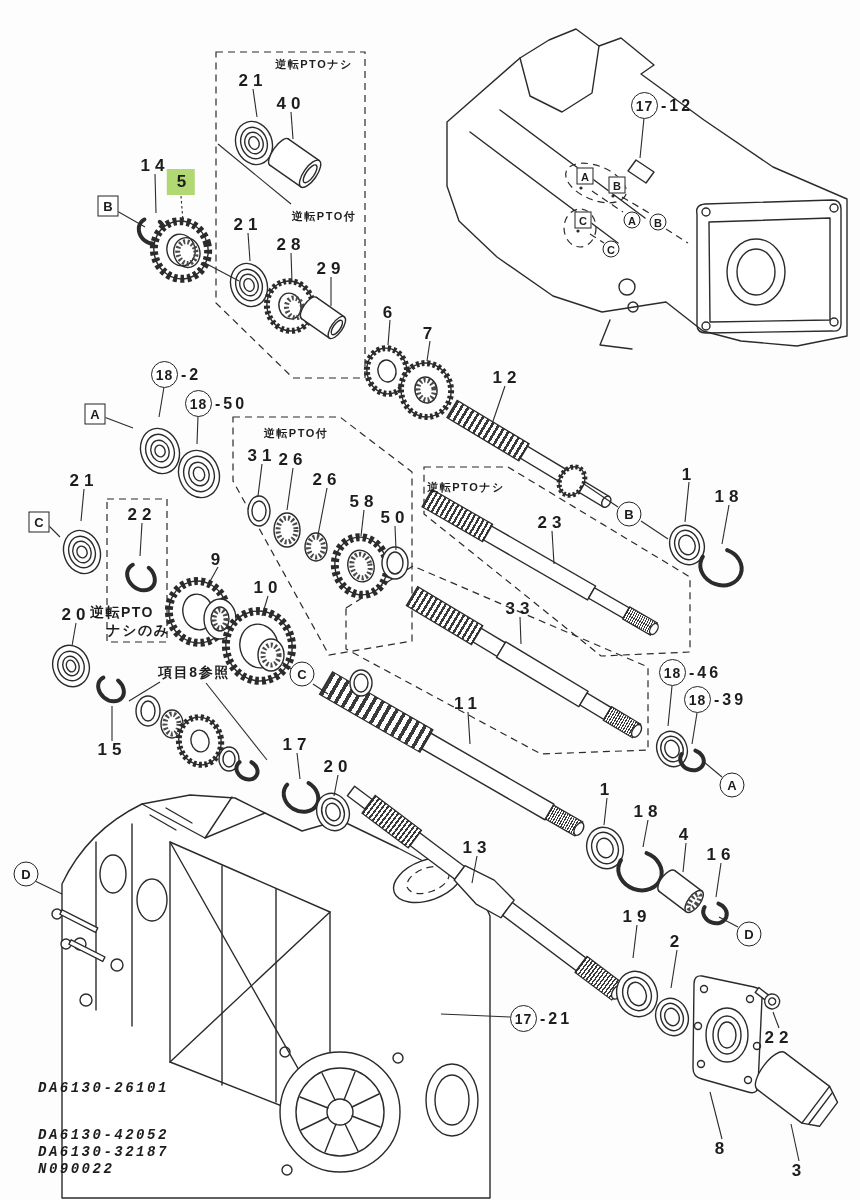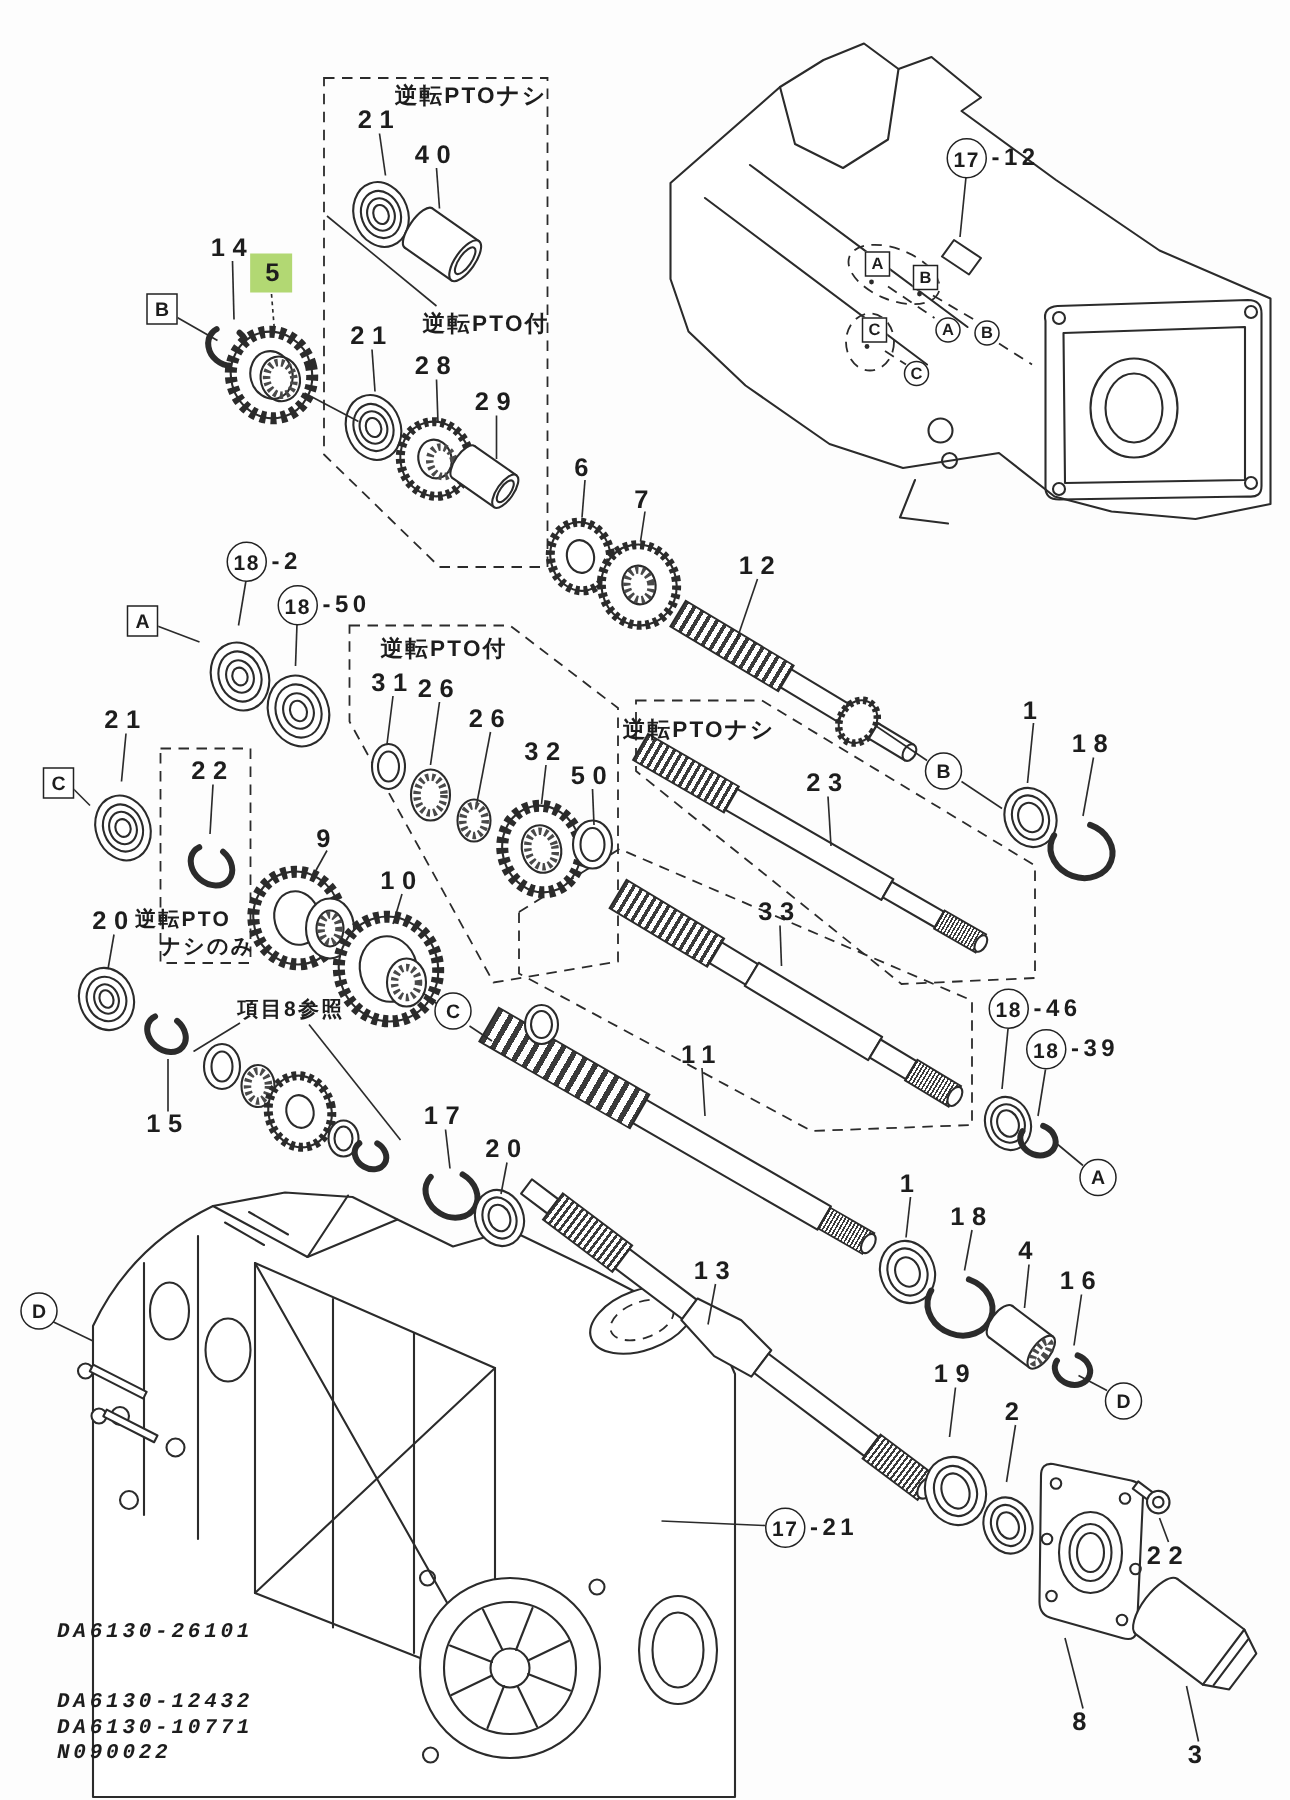--- a/index.html
+++ b/index.html
@@ -23,21 +23,21 @@
   .hl{background:var(--hl,#b2d873);padding:4px 4px 5px 10px;}
   .aref{position:absolute;display:flex;align-items:center;gap:3px;font-weight:700;}
   .circ{width:25px;height:25px;border:1.8px solid #222;border-radius:50%;display:flex;
         align-items:center;justify-content:center;font-size:14px;letter-spacing:1px;background:#fff;}
   .sfx{font-size:16px;letter-spacing:3px;}
   .lbox{position:absolute;width:19px;height:19px;border:1.8px solid #222;display:flex;background:#fff;
         align-items:center;justify-content:center;font-size:13px;font-weight:700;transform:translate(-50%,-50%);}
   .lcirc{position:absolute;width:23px;height:23px;border:1.8px solid #222;border-radius:50%;display:flex;background:#fff;
         align-items:center;justify-content:center;font-size:13px;font-weight:700;transform:translate(-50%,-50%);}
   .sm{width:15px;height:15px;font-size:11px;border-width:1.5px;}
-  .jp{position:absolute;transform:translate(-50%,-50%);font-size:15px;font-weight:700;
+  .jp{position:absolute;transform:translate(-50%,-50%);font-size:11px;font-weight:700;
       letter-spacing:1.5px;white-space:nowrap;line-height:1;}
   .jp-s{font-size:14px;}
   .code{position:absolute;font-family:"Liberation Mono",monospace;font-style:italic;font-weight:700;
         font-size:14px;letter-spacing:2.5px;white-space:nowrap;}
 </style>
 </head>
 <body>
 
 <div class="stage">
 
@@ -464,21 +464,21 @@
 <div class="pn hl" style="left:181px;top:182px">5</div>
 <div class="pn" style="left:248px;top:224px">21</div>
 <div class="pn" style="left:291px;top:244px">28</div>
 <div class="pn" style="left:331px;top:268px">29</div>
 <div class="pn" style="left:390px;top:312px">6</div>
 <div class="pn" style="left:430px;top:333px">7</div>
 <div class="pn" style="left:507px;top:377px">12</div>
 <div class="pn" style="left:262px;top:455px">31</div>
 <div class="pn" style="left:293px;top:459px">26</div>
 <div class="pn" style="left:327px;top:479px">26</div>
-<div class="pn" style="left:364px;top:501px">32</div>
+<div class="pn" style="left:364px;top:501px">58</div>
 <div class="pn" style="left:395px;top:517px">50</div>
 <div class="pn" style="left:552px;top:522px">23</div>
 <div class="pn" style="left:689px;top:474px">1</div>
 <div class="pn" style="left:729px;top:496px">18</div>
 <div class="pn" style="left:84px;top:480px">21</div>
 <div class="pn" style="left:142px;top:514px">22</div>
 <div class="pn" style="left:218px;top:559px">9</div>
 <div class="pn" style="left:268px;top:587px">10</div>
 <div class="pn" style="left:520px;top:608px">33</div>
 <div class="pn" style="left:468px;top:703px">11</div>
@@ -539,17 +539,17 @@
 
 <div class="jp" style="left:314px;top:64px">逆転PTOナシ</div>
 <div class="jp" style="left:324px;top:216px">逆転PTO付</div>
 <div class="jp" style="left:296px;top:433px">逆転PTO付</div>
 <div class="jp" style="left:466px;top:487px">逆転PTOナシ</div>
 <div class="jp jp-s" style="left:122px;top:612px">逆転PTO</div>
 <div class="jp jp-s" style="left:138px;top:630px">ナシのみ</div>
 <div class="jp jp-s" style="left:194px;top:672px">項目8参照</div>
 
 <div class="code" style="left:38px;top:1080px">DA6130-26101</div>
-<div class="code" style="left:38px;top:1127px">DA6130-12432</div>
-<div class="code" style="left:38px;top:1144px">DA6130-10771</div>
+<div class="code" style="left:38px;top:1127px">DA6130-42052</div>
+<div class="code" style="left:38px;top:1144px">DA6130-32187</div>
 <div class="code" style="left:38px;top:1161px">N090022</div>
 
 </div>
 
 </body></html>

